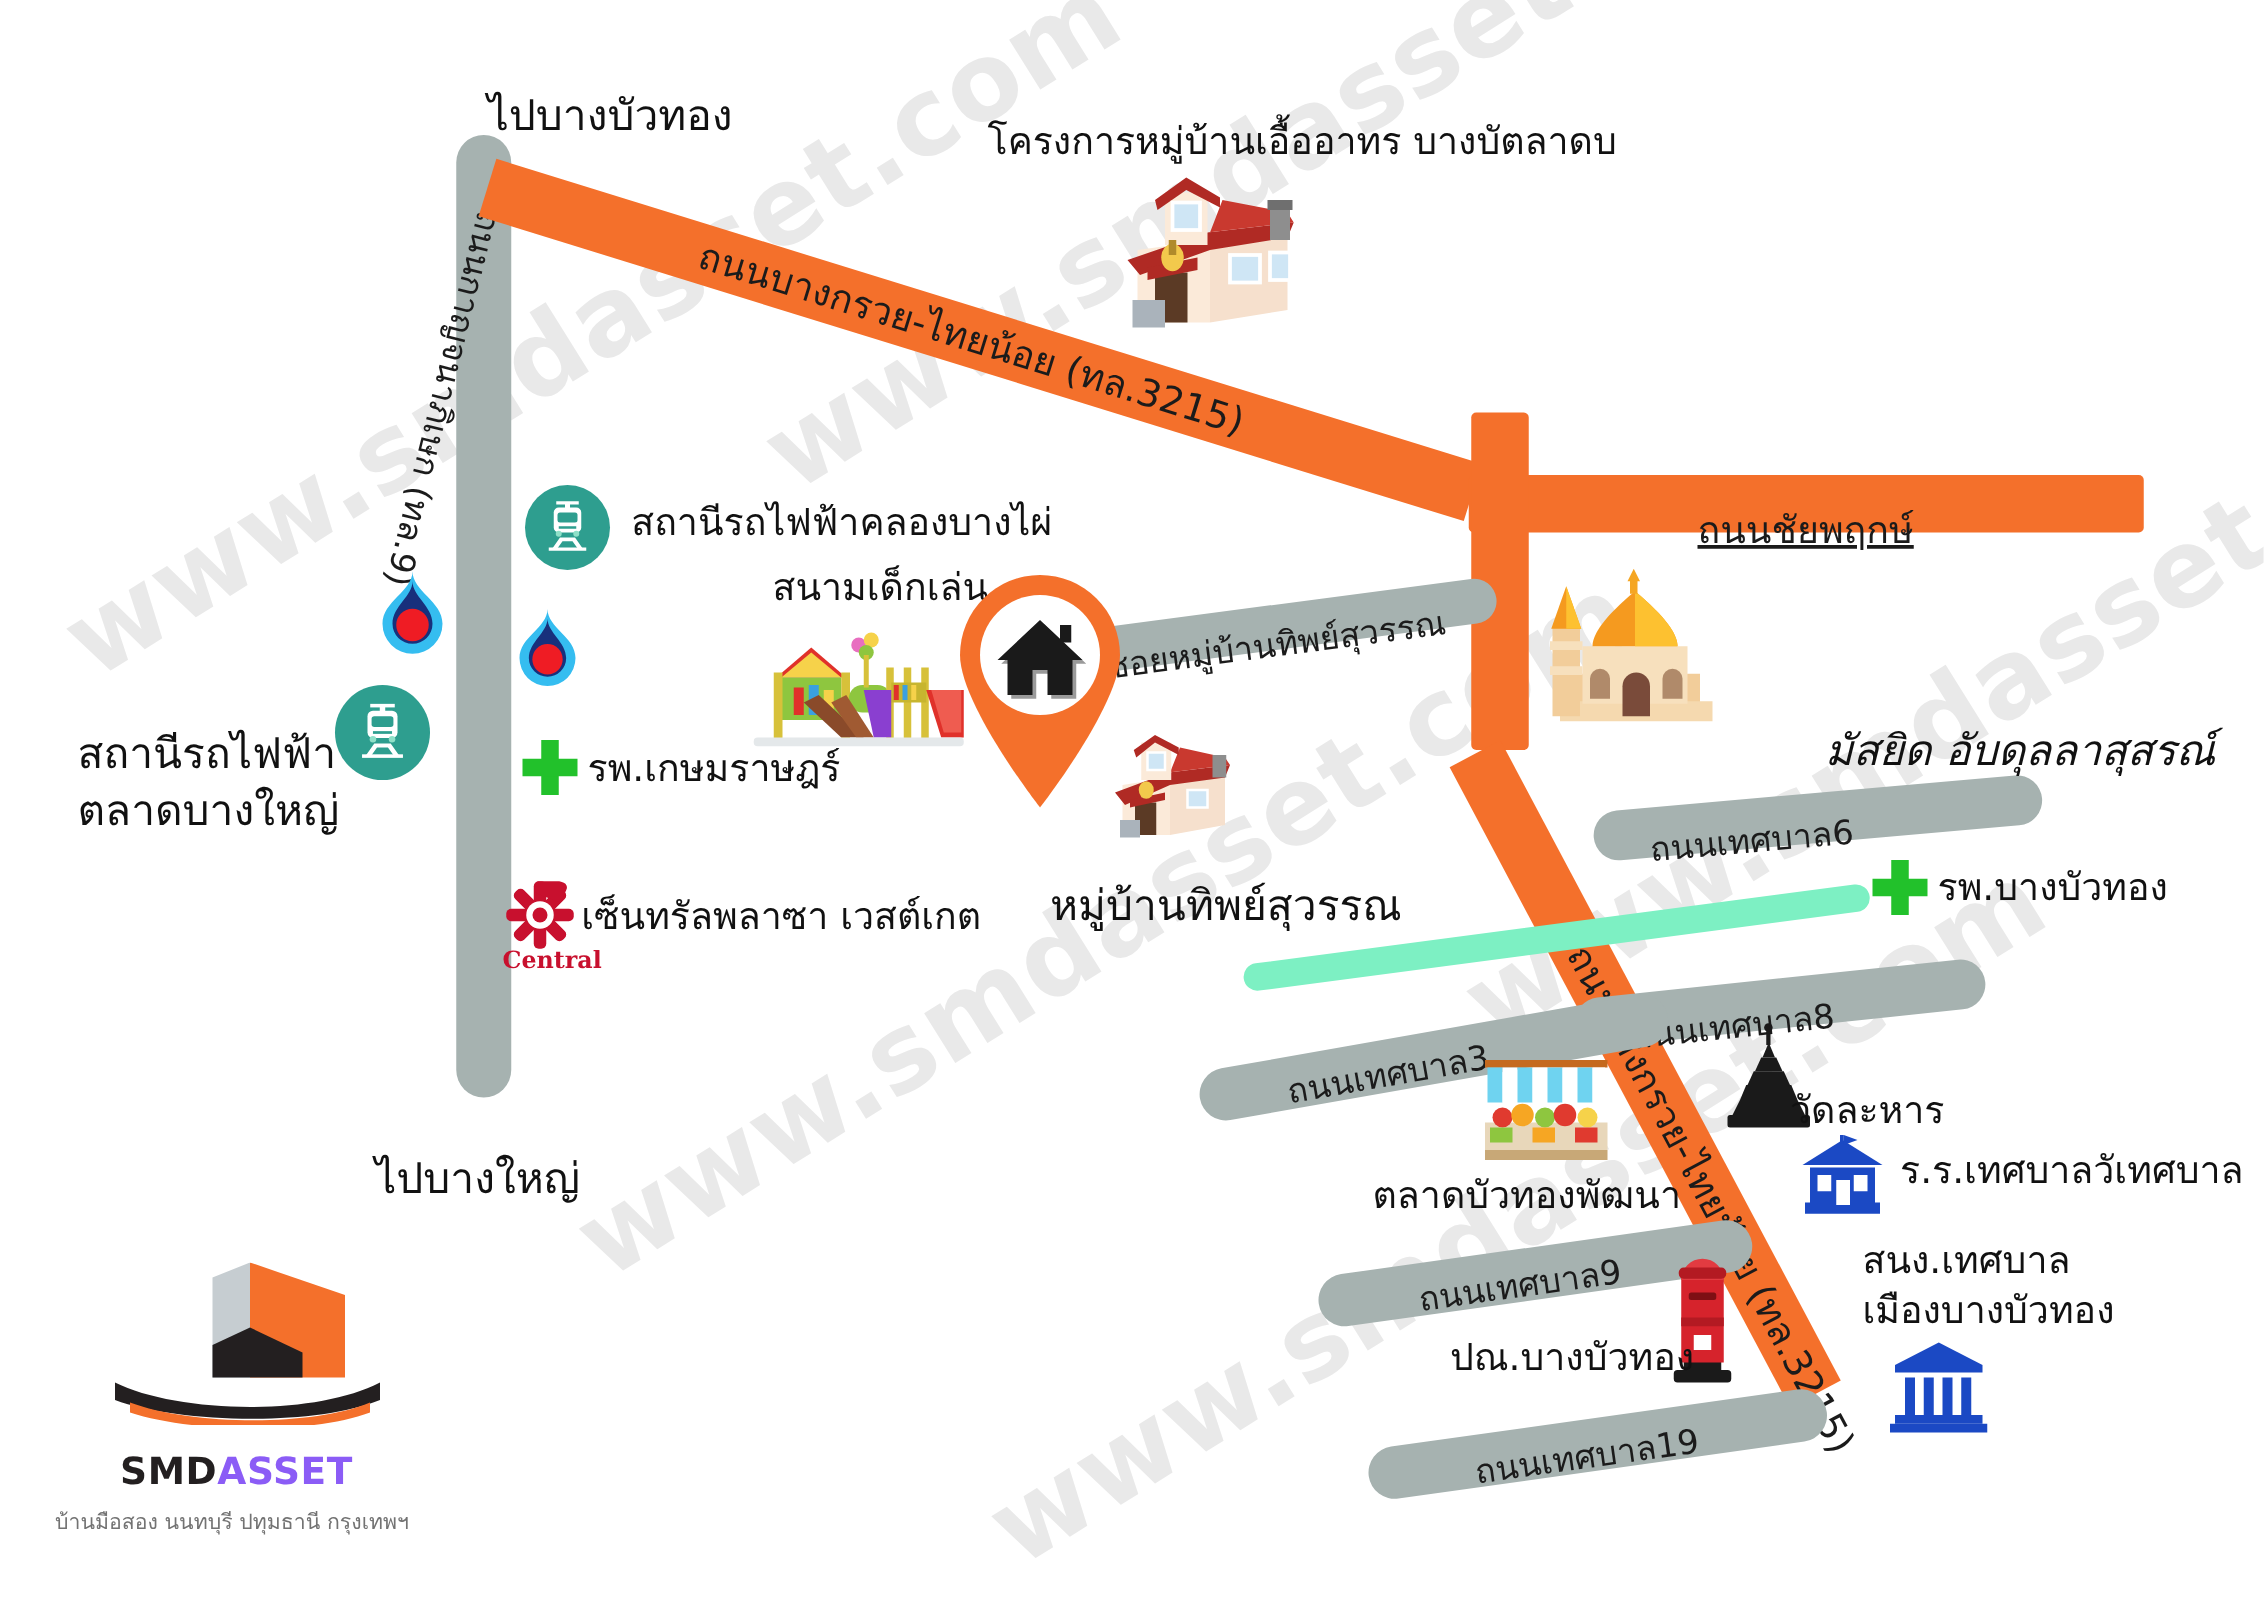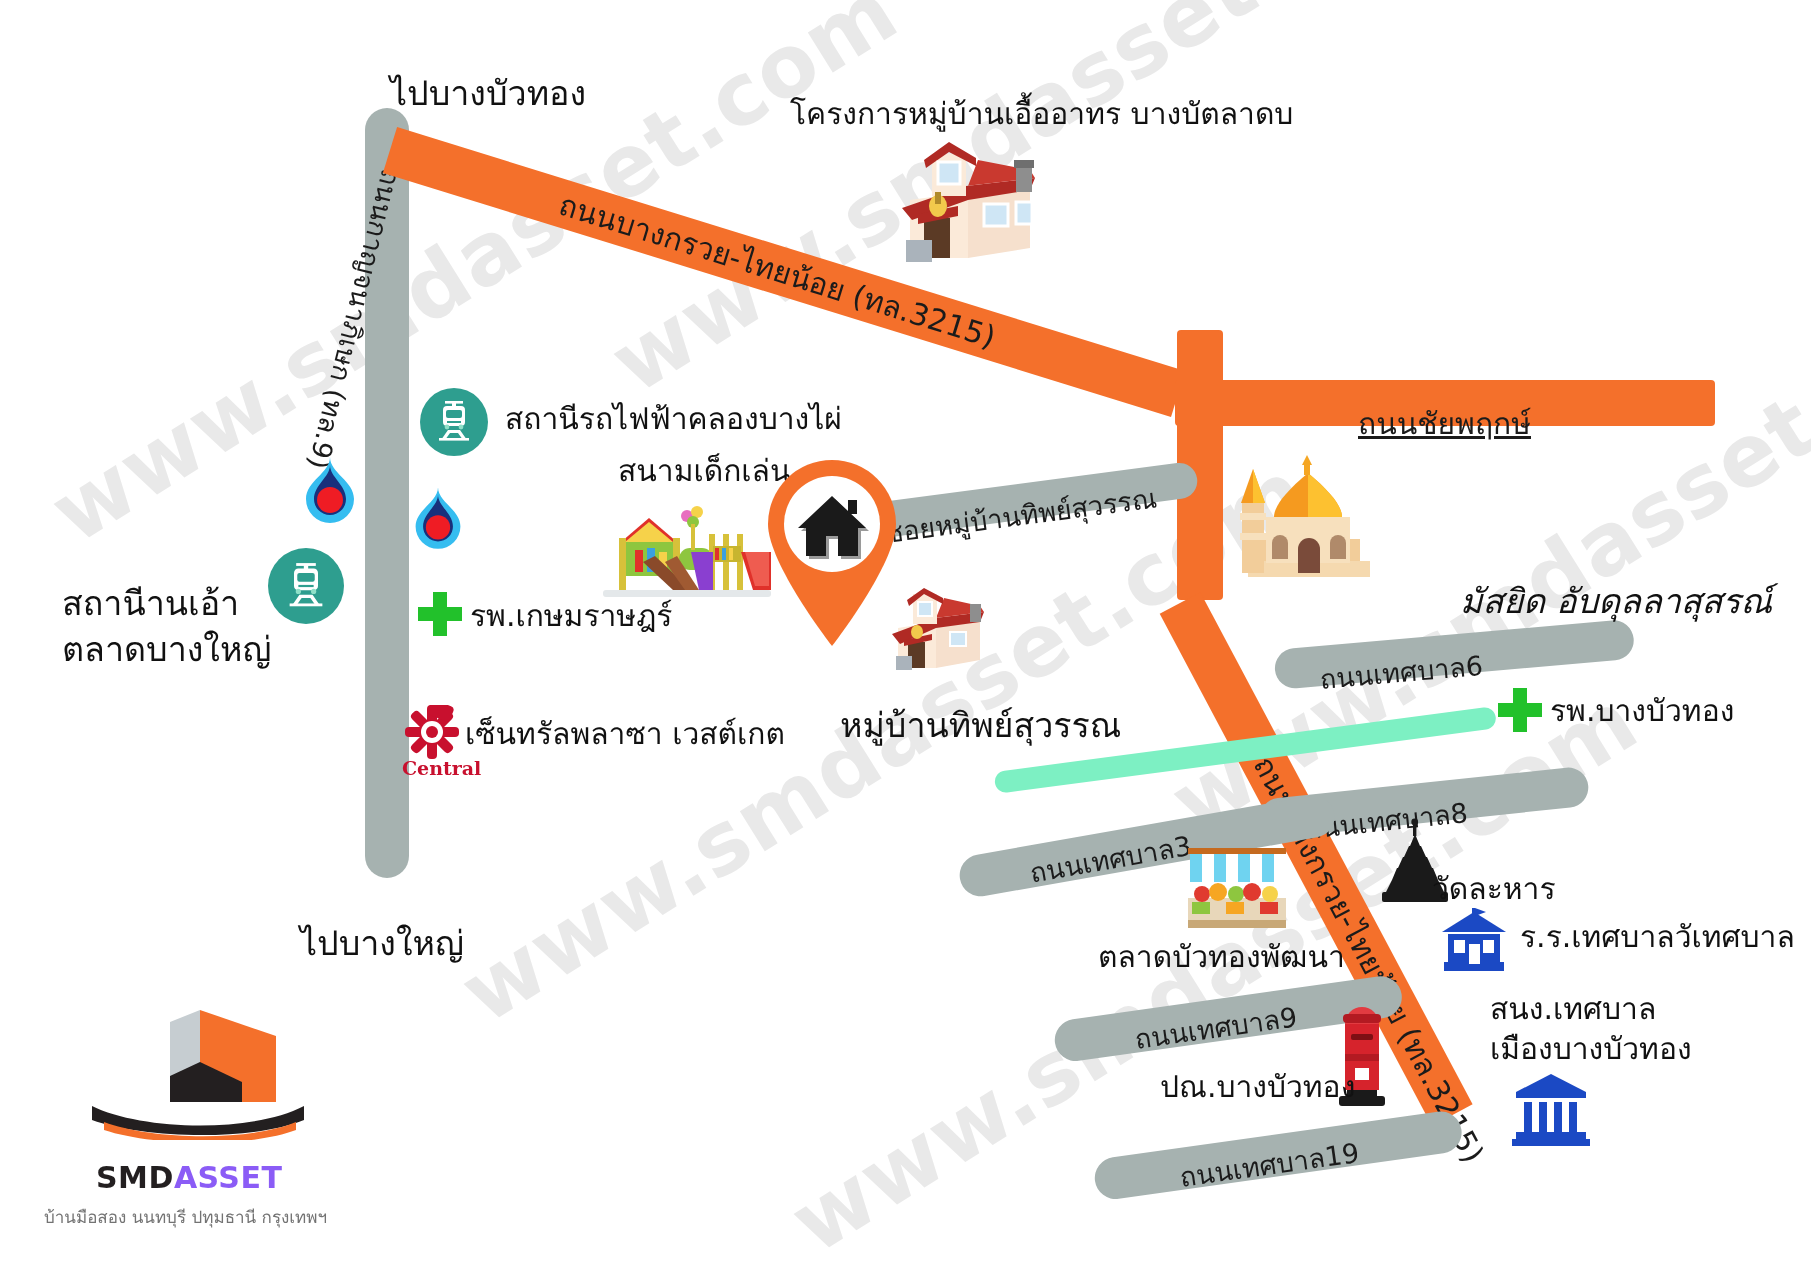--- a/index.html
+++ b/index.html
@@ -146,21 +146,21 @@
       <rect x="14" y="10" width="16" height="8" rx="2" fill="#2e9e8f"></rect>
       <rect x="15" y="21" width="14" height="2" fill="#2e9e8f"></rect>
       <circle cx="15" cy="27" r="2.4" fill="#8fe0c8"></circle>
       <circle cx="29" cy="27" r="2.4" fill="#8fe0c8"></circle>
       <rect x="20" y="2" width="4" height="5" fill="#fff"></rect>
       <rect x="13" y="1" width="18" height="2.6" fill="#fff"></rect>
       <polygon points="9,40 16,30 28,30 35,40 31,40 26,33 18,33 13,40" fill="#fff"></polygon>
       <rect x="7" y="38" width="30" height="2.6" fill="#fff"></rect>
     </svg>
   </div>
-  <div class="lbl lbl-big" style="left:62px;top:550px;">สถานีานเอ้า</div>
+  <div class="lbl lbl-big" style="left:62px;top:550px;">สถานีรถไฟฟ้า</div>
   <div class="lbl lbl-big" style="left:62px;top:596px;">ตลาดบางใหญ่</div>
 
   <div class="ico drop" style="left:300px;top:455px;">
     <svg width="60" height="72" viewBox="0 0 60 72">
       <path d="M30 2 C30 18 6 26 6 44 A24 24 0 0 0 54 44 C54 26 30 18 30 2 Z" fill="#35bdf0"></path>
       <path d="M30 10 C30 22 14 30 14 44 A16 16 0 0 0 46 44 C46 30 30 22 30 10 Z" fill="#18307c"></path>
       <circle cx="30" cy="45" r="13" fill="#ef1c24"></circle>
     </svg>
   </div>
   <div class="ico drop" style="left:410px;top:485px;">

